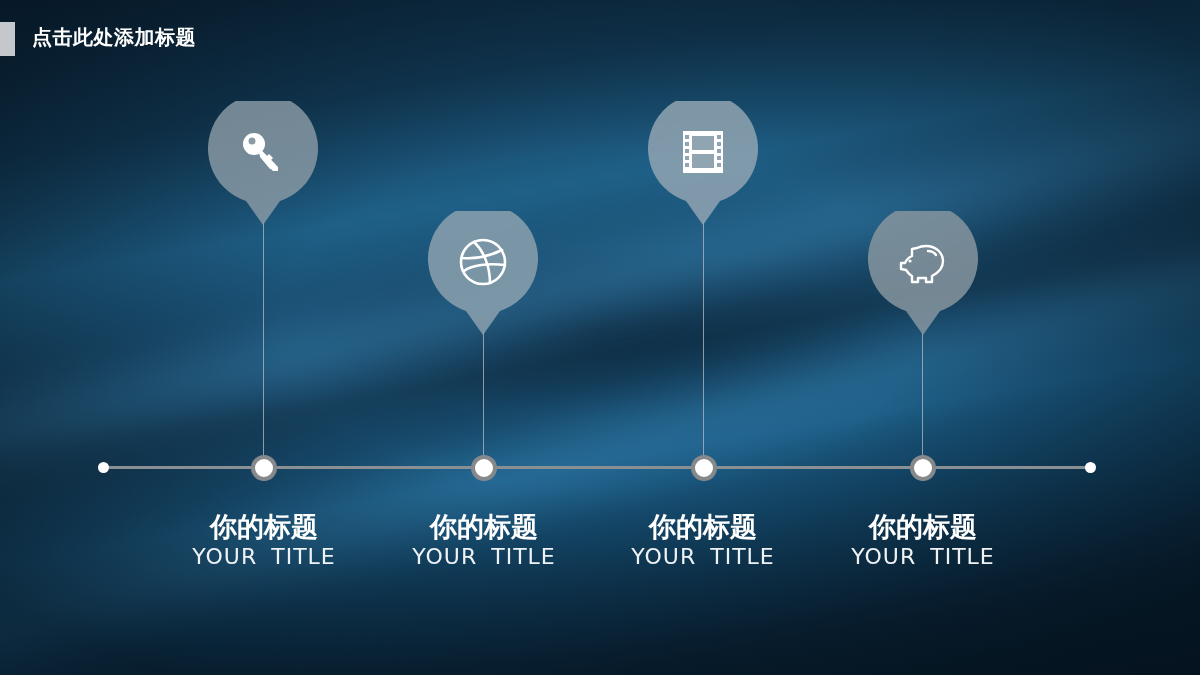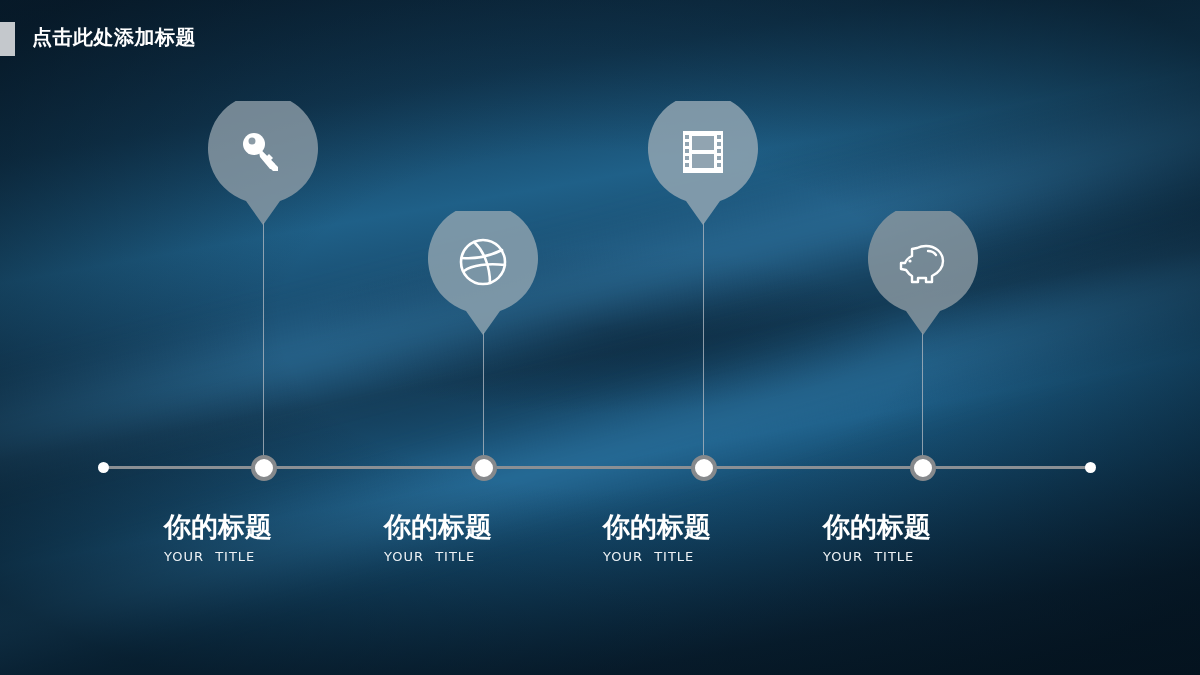--- a/index.html
+++ b/index.html
@@ -47,24 +47,24 @@
   }
   .stem {
     position: absolute; width: 1px; background: rgba(170,180,190,0.8);
   }
   .pin {
     position: absolute; width: 110px; height: 125px;
   }
   .pin svg.shape { position: absolute; left: 0; top: 0; }
   .pin .icon { position: absolute; left: 30px; top: 26px; width: 50px; height: 50px; }
   .label {
-    position: absolute; width: 200px; color: #fff;
+    position: absolute; width: 200px; text-align: center; color: #fff;
   }
   .label .cn { font-size: 27px; font-weight: bold; line-height: 34px; }
-  .label .en { font-size: 13px; line-height: 26px; letter-spacing: 1px; word-spacing: 6px; color: #eef2f5; }
+  .label .en { font-size: 22px; line-height: 26px; letter-spacing: 1px; word-spacing: 6px; color: #eef2f5; }
 </style>
 </head>
 <body>
 
 <div class="bg"></div>
 <div class="streak s1"></div>
 <div class="streak s2"></div>
 <div class="vignette"></div>
 
 <div class="title-bar"></div>

